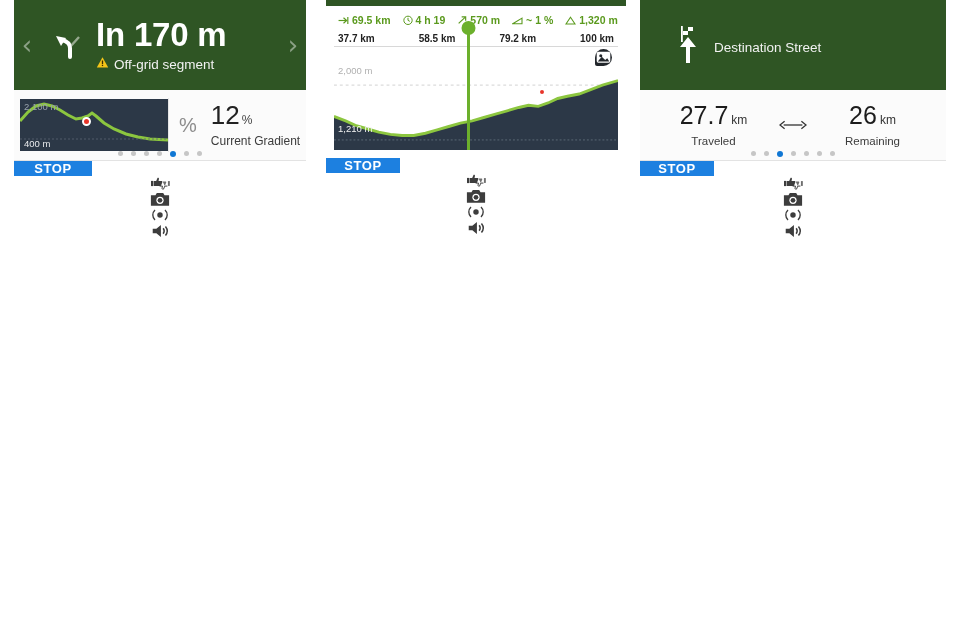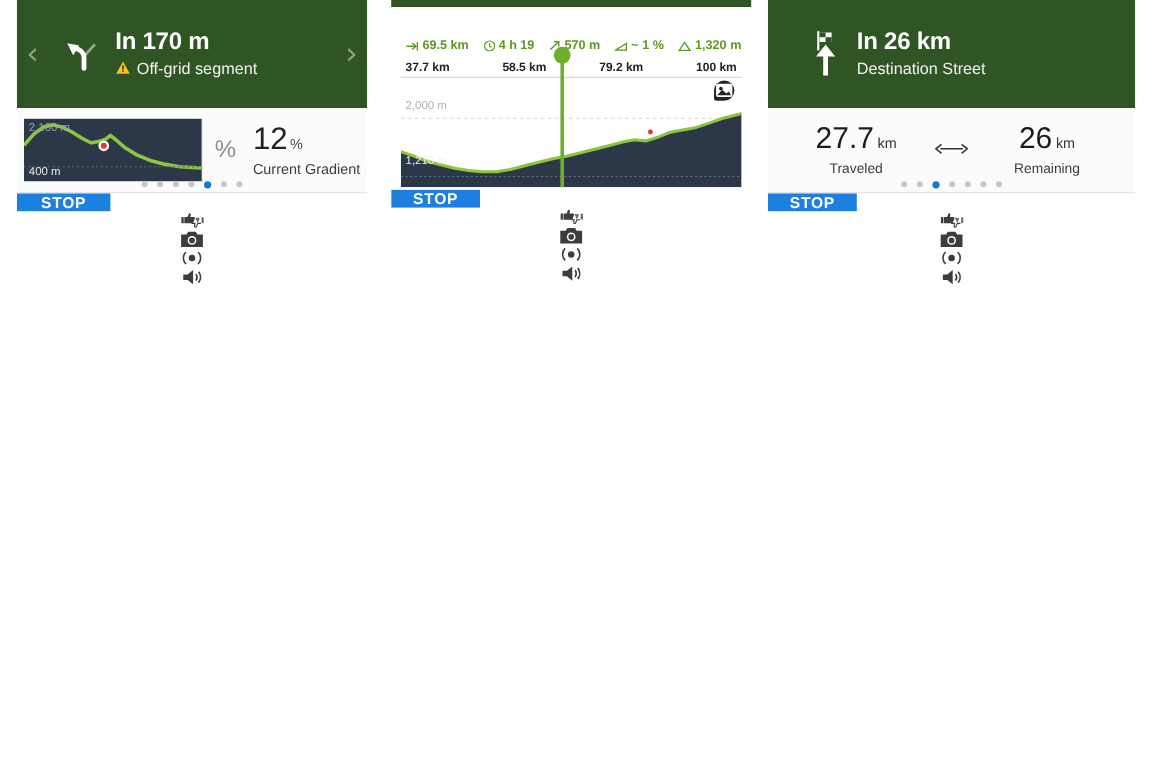--- a/index.html
+++ b/index.html
@@ -47,21 +47,21 @@
     color: rgba(255,255,255,.45);
     font-size: 26px; line-height: 1;
     font-family: "DejaVu Sans", sans-serif;
     user-select: none;
   }
   .navhead .maneuver {
     width: 56px; display: flex; align-items: center; justify-content: center;
   }
   .navhead .texts { flex: 1; }
   .nav-dist {
-    font-size: 20px; font-weight: bold; letter-spacing: -0.2px;
+    font-size: 33px; font-weight: bold; letter-spacing: -0.2px;
     line-height: 1.05;
   }
   .nav-sub {
     font-size: 13.5px; margin-top: 4px; color: #f2f2f2;
     display: flex; align-items: center; gap: 5px;
   }
   .warn-tri { display: inline-block; }
 
   
   .infostrip {
@@ -107,35 +107,35 @@
   .dots {
     position: absolute; left: 0; right: 0; bottom: 3px;
     display: flex; justify-content: center; gap: 8px;
   }
   .dots i { width: 5px; height: 5px; border-radius: 50%; background: #c6c6c6; display: block; }
   .dots i.on { background: #1077d4; width: 6px; height: 6px; }
 
   
   .elevpanel {
     background: #fff; position: relative;
-    height: 152px; padding: 24px 8px 0 8px;
+    height: 152px; padding: 6px 8px 0 8px;
   }
   .stats-line {
     display: flex; align-items: center; gap: 12px;
     font-size: 10.5px; font-weight: bold; color: #5b9a1e;
     padding: 2px 2px 4px 4px; white-space: nowrap;
   }
   .stats-line .it { display: flex; align-items: center; gap: 3px; }
   .xaxis {
     display: flex; justify-content: space-between;
     font-size: 10px; font-weight: bold; color: #222;
     padding: 3px 4px 2px 4px;
   }
   .chartarea {
-    position: relative; height: 92px; background: #fff;
+    position: relative; height: 104px; background: #fff;
     border-top: 1px solid #d8d8d8;
   }
   .chartarea svg { position: absolute; inset: 0; width: 100%; height: 100%; }
   .chartarea .ylab {
     position: absolute; font-size: 9.5px; color: #b0b0b0; left: 4px;
   }
   .chartarea .ylab.bot { color: #f0f0f0; bottom: 16px; }
   .cursor-line {
     position: absolute; top: -18px; bottom: 0; width: 3px; background: #6cb02c;
     left: 47%;
@@ -502,21 +502,20 @@
         <div class="maneuver">
           <svg width="38" height="44" viewBox="0 0 38 44">
             <rect x="14" y="3" width="1.8" height="16" fill="#fff"></rect>
             <path d="M16 4 L26 4 L26 12 L16 12 Z" fill="#fff"></path>
             <rect x="16" y="4" width="5" height="4" fill="#2f5524"></rect>
             <rect x="21" y="8" width="5" height="4" fill="#2f5524"></rect>
             <path d="M19 40 L19 24 L13 24 L21 14 L29 24 L23 24 L23 40 Z" fill="#fff"></path>
           </svg>
         </div>
         <div class="texts">
-          <div class="nav-dist">In 26 km</div>
           <div class="nav-sub">Destination Street</div>
         </div>
       </div>
 
       <div class="infostrip">
         <div class="stat-row">
           <div class="stat">
             <div class="v"><span>27.7</span><span class="u">km</span></div>
             <div class="c">Traveled</div>
           </div>

